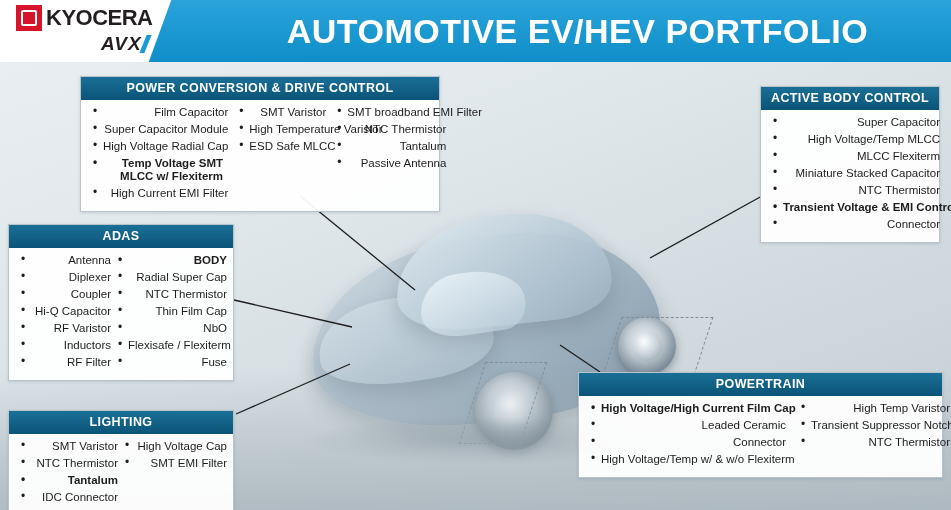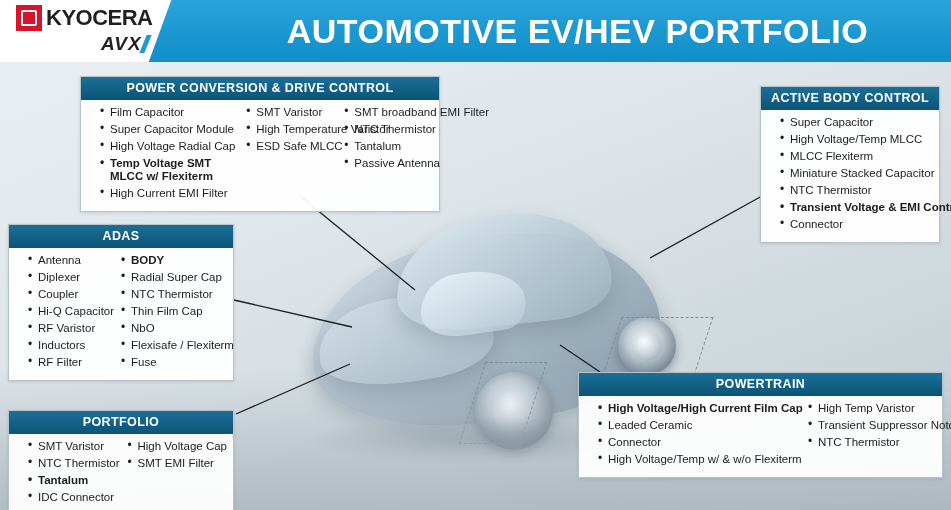--- a/index.html
+++ b/index.html
@@ -237,23 +237,24 @@
     background: #0e5f86;
     background: linear-gradient(180deg, #1a6f96 0%, #0b5478 100%);
     color: #ffffff;
     font-size: 12.5px;
     font-weight: bold;
     text-align: center;
     padding: 4px 2px 5px 2px;
     letter-spacing: 0.4px;
   }
   .panel-body {
-    padding: 6px 6px 7px 18px;
+    padding: 6px 6px 7px 11px;
     display: flex;
     gap: 6px;
+    text-align: right;
   }
   .col {
     display: block;
   }
   ul.items {
     list-style: none;
     margin: 0;
     padding: 0;
   }
   ul.items li {
@@ -404,21 +405,21 @@
           <li>Thin Film Cap</li>
           <li>NbO</li>
           <li>Flexisafe / Flexiterm</li>
           <li>Fuse</li>
         </ul>
       </div>
     </div>
   </div>
 
   <div class="panel" id="panel-lighting">
-    <div class="panel-title">PORTFOLIO</div>
+    <div class="panel-title">LIGHTING</div>
     <div class="panel-body">
       <div class="col" style="width:100px">
         <ul class="items">
           <li>SMT Varistor</li>
           <li>NTC Thermistor</li>
           <li class="bold">Tantalum</li>
           <li>IDC Connector</li>
         </ul>
       </div>
       <div class="col" style="width:105px">

